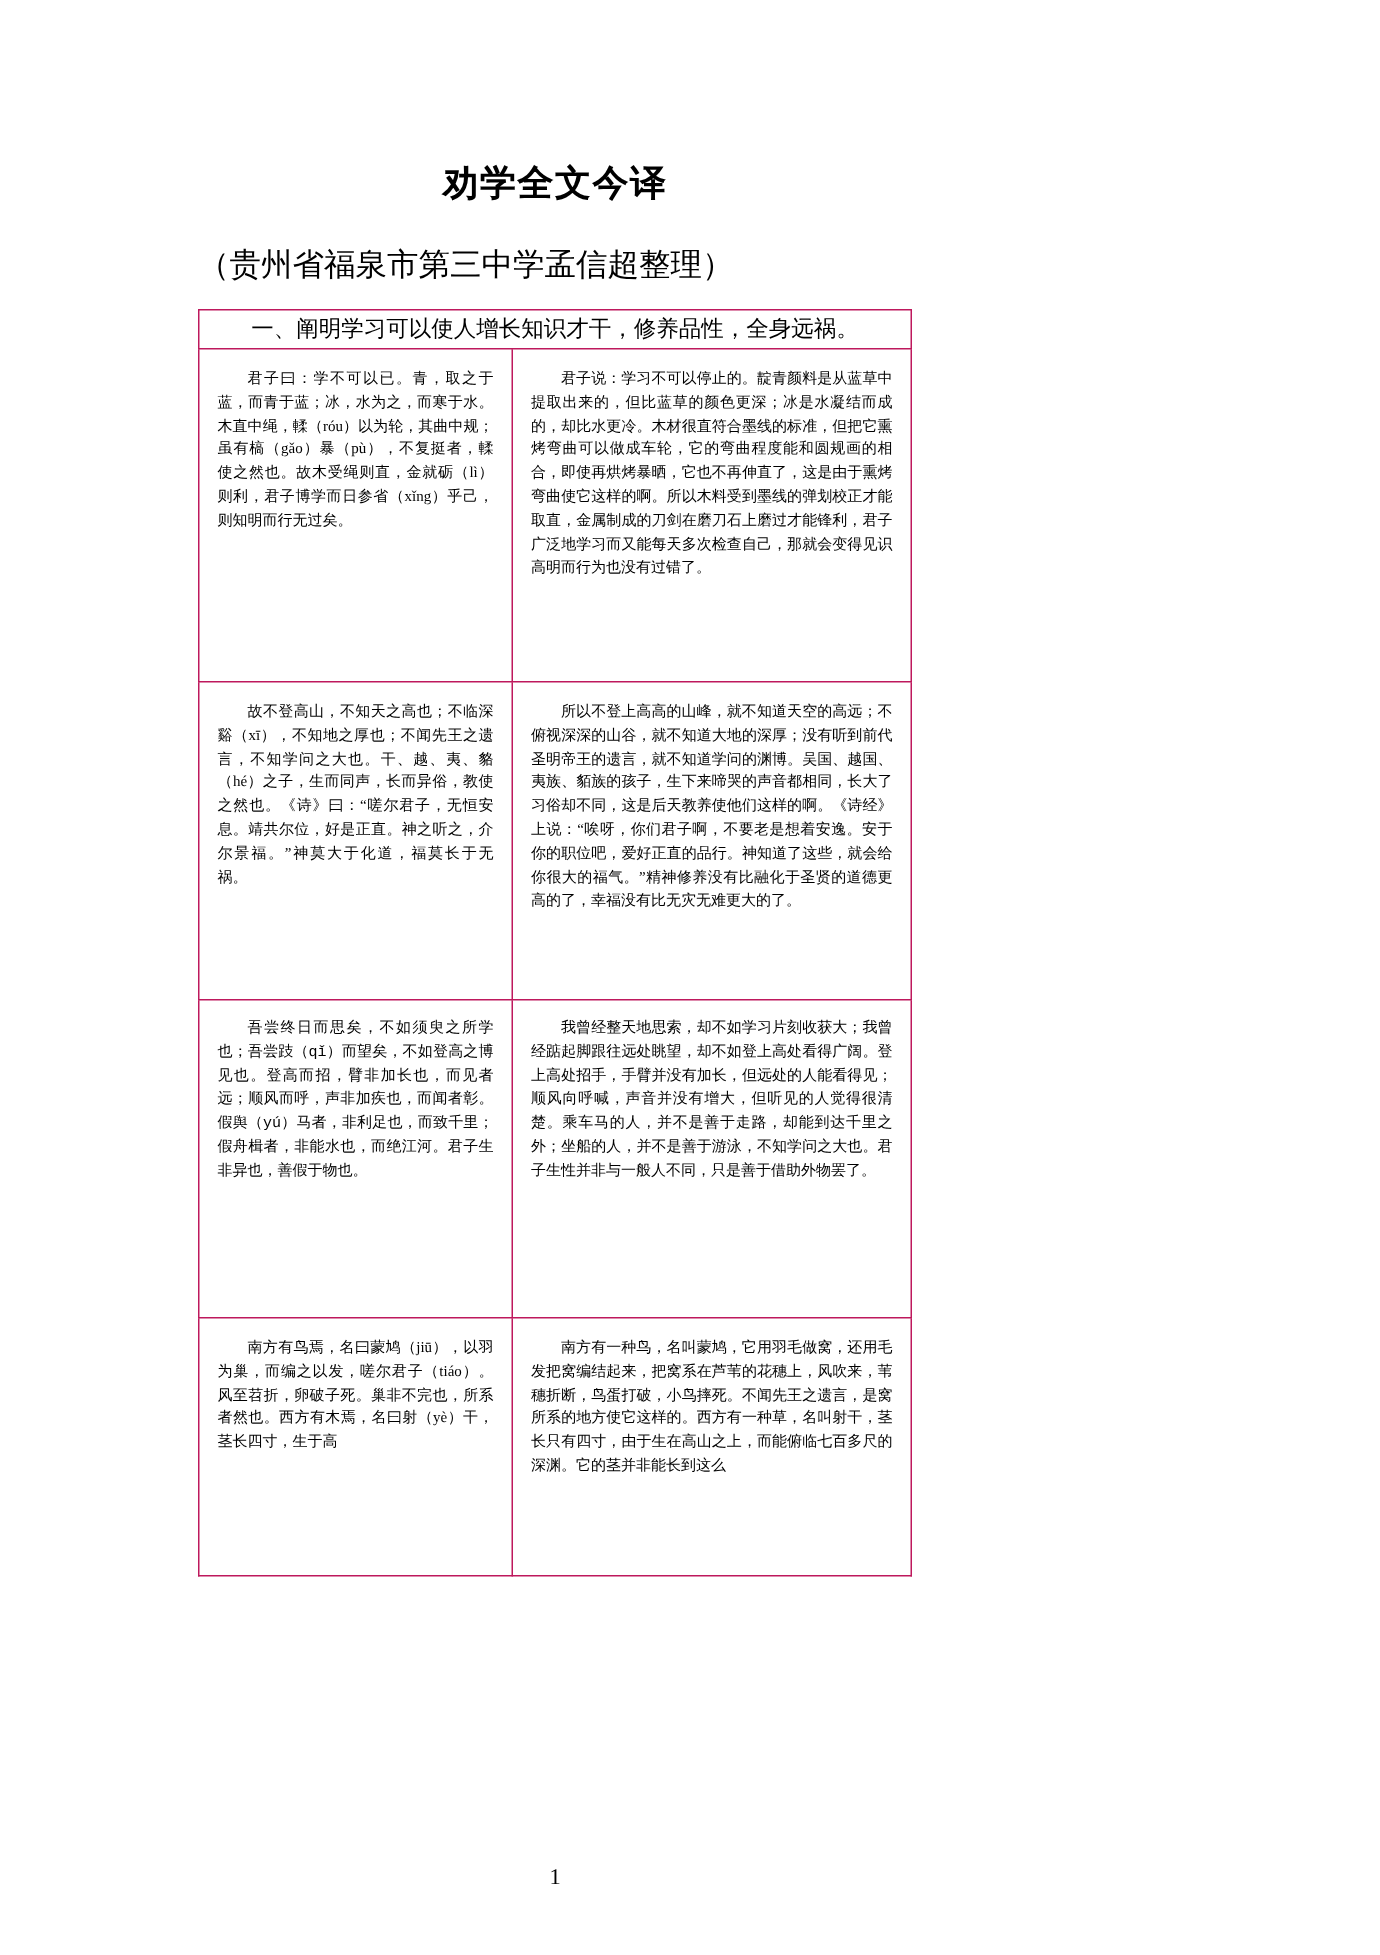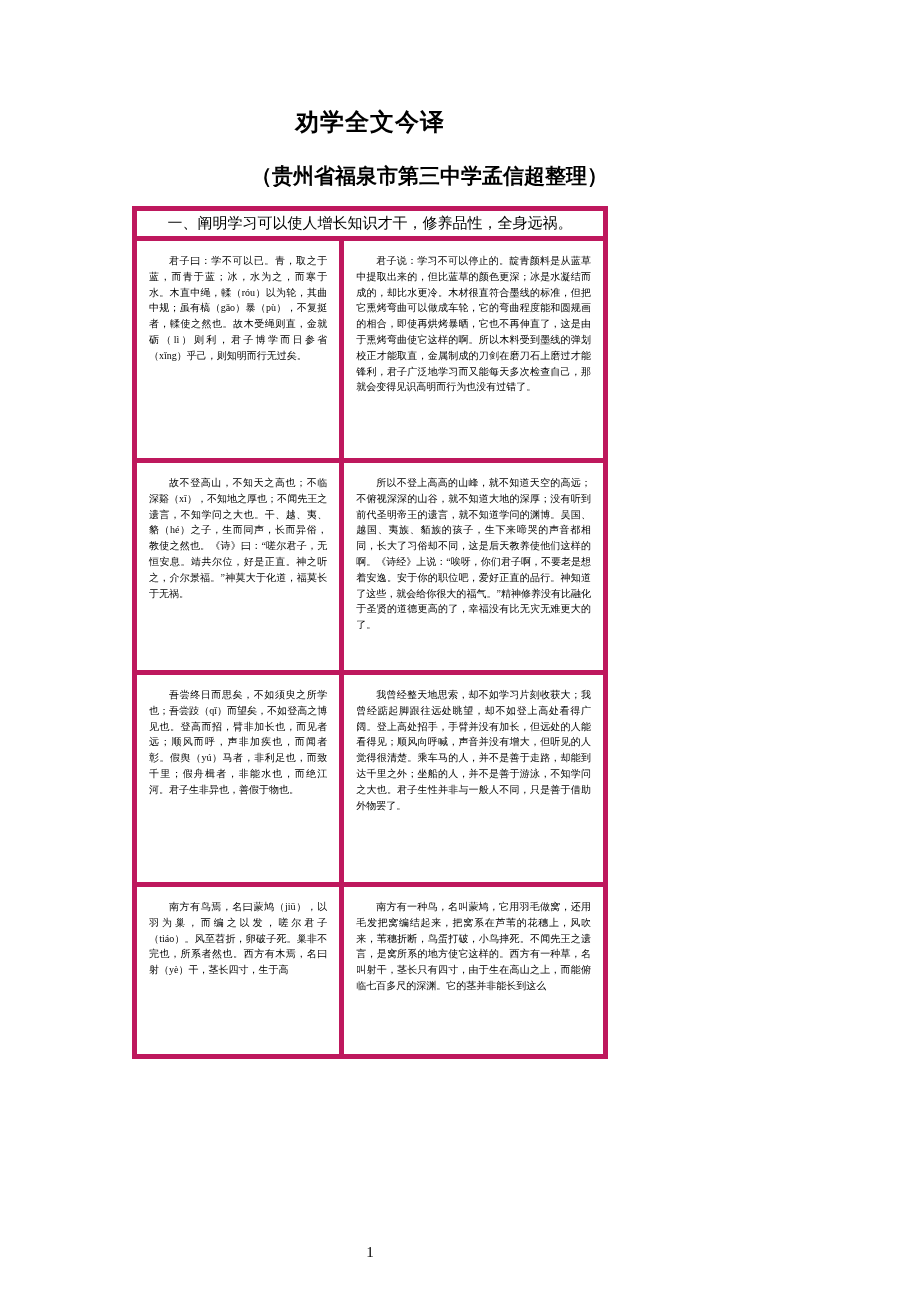--- a/index.html
+++ b/index.html
@@ -15,40 +15,40 @@
     overflow:hidden;
   }
   .title{
     text-align:center;
     font-size:24px;
     font-weight:bold;
     margin:0 0 24px 0;
     letter-spacing:1px;
   }
   .subtitle{
-    text-align:right;
+    text-align:left;
     font-size:21px;
-    font-weight:bold;
+    font-weight:normal;
     margin:0 0 16px 0;
   }
   .intro{
     font-size:15.5px;
     line-height:1.52;
     text-align:justify;
     text-indent:2em;
     margin:0 0 5px 0;
   }
   table.content{
     width:100%;
     border-collapse:collapse;
     table-layout:fixed;
   }
   table.content th,
   table.content td{
-    border:5px solid #be185d;
+    border:1px solid #be185d;
   }
   table.content th{
     font-size:15px;
     font-weight:normal;
     text-align:center;
     padding:3px 4px;
   }
   table.content td{
     vertical-align:top;
     padding:12px 12px 10px 12px;
@@ -57,21 +57,21 @@
     text-align:justify;
   }
   table.content td p{
     margin:0;
     text-indent:2em;
   }
   .col-orig{width:44%;}
   .col-trans{width:56%;}
   tr.r1{height:222px;}
   tr.r2{height:212px;}
-  tr.r3{height:212px;}
+  tr.r3{height:212px;font-family:Liberation Mono, monospace;}
   tr.r4{height:172px;}
   .page-num{
     position:absolute;
     bottom:42px;
     left:0;
     width:100%;
     text-align:center;
     font-size:15px;
   }
 </style>

